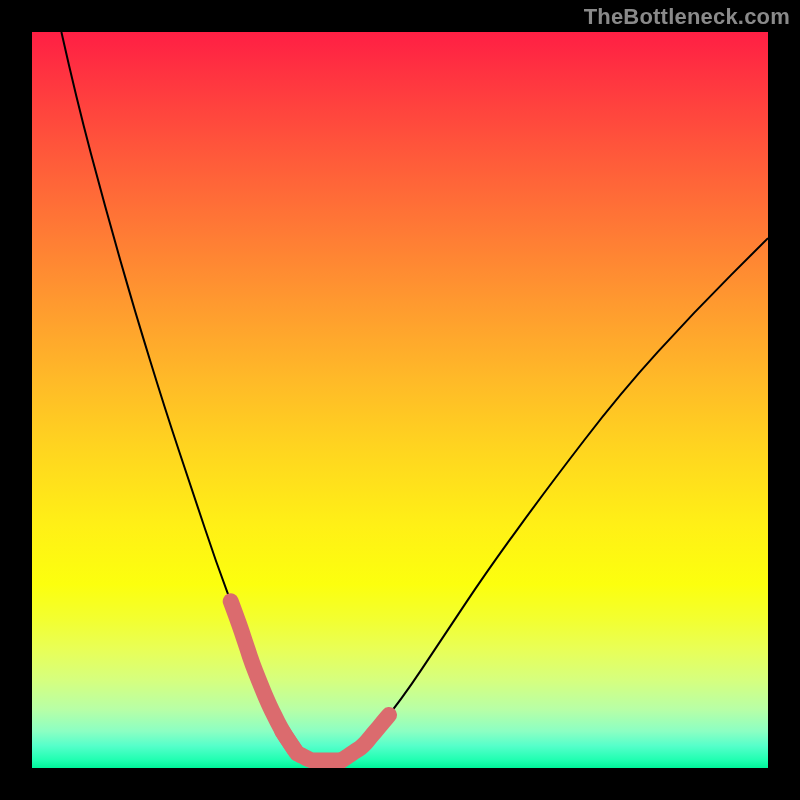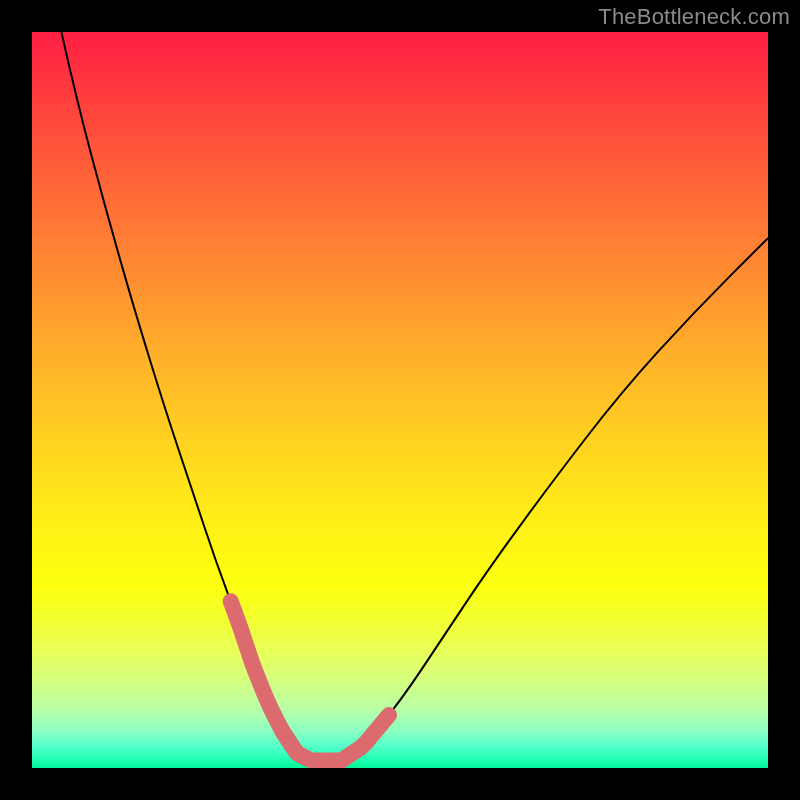--- a/index.html
+++ b/index.html
@@ -65,21 +65,21 @@
     stroke-width: 16;
     stroke-linecap: round;
     stroke-linejoin: round;
   }
   .watermark {
     position: absolute;
     top: 4px;
     right: 10px;
     font-family: Arial, Helvetica, sans-serif;
     font-size: 22px;
-    font-weight: 400;
+    font-weight: 700;
     color: #8a8a8a;
     letter-spacing: 0.2px;
   }
 </style>
 </head>
 <body>
 
 <div class="frame">
 
   <div class="plot-area">

